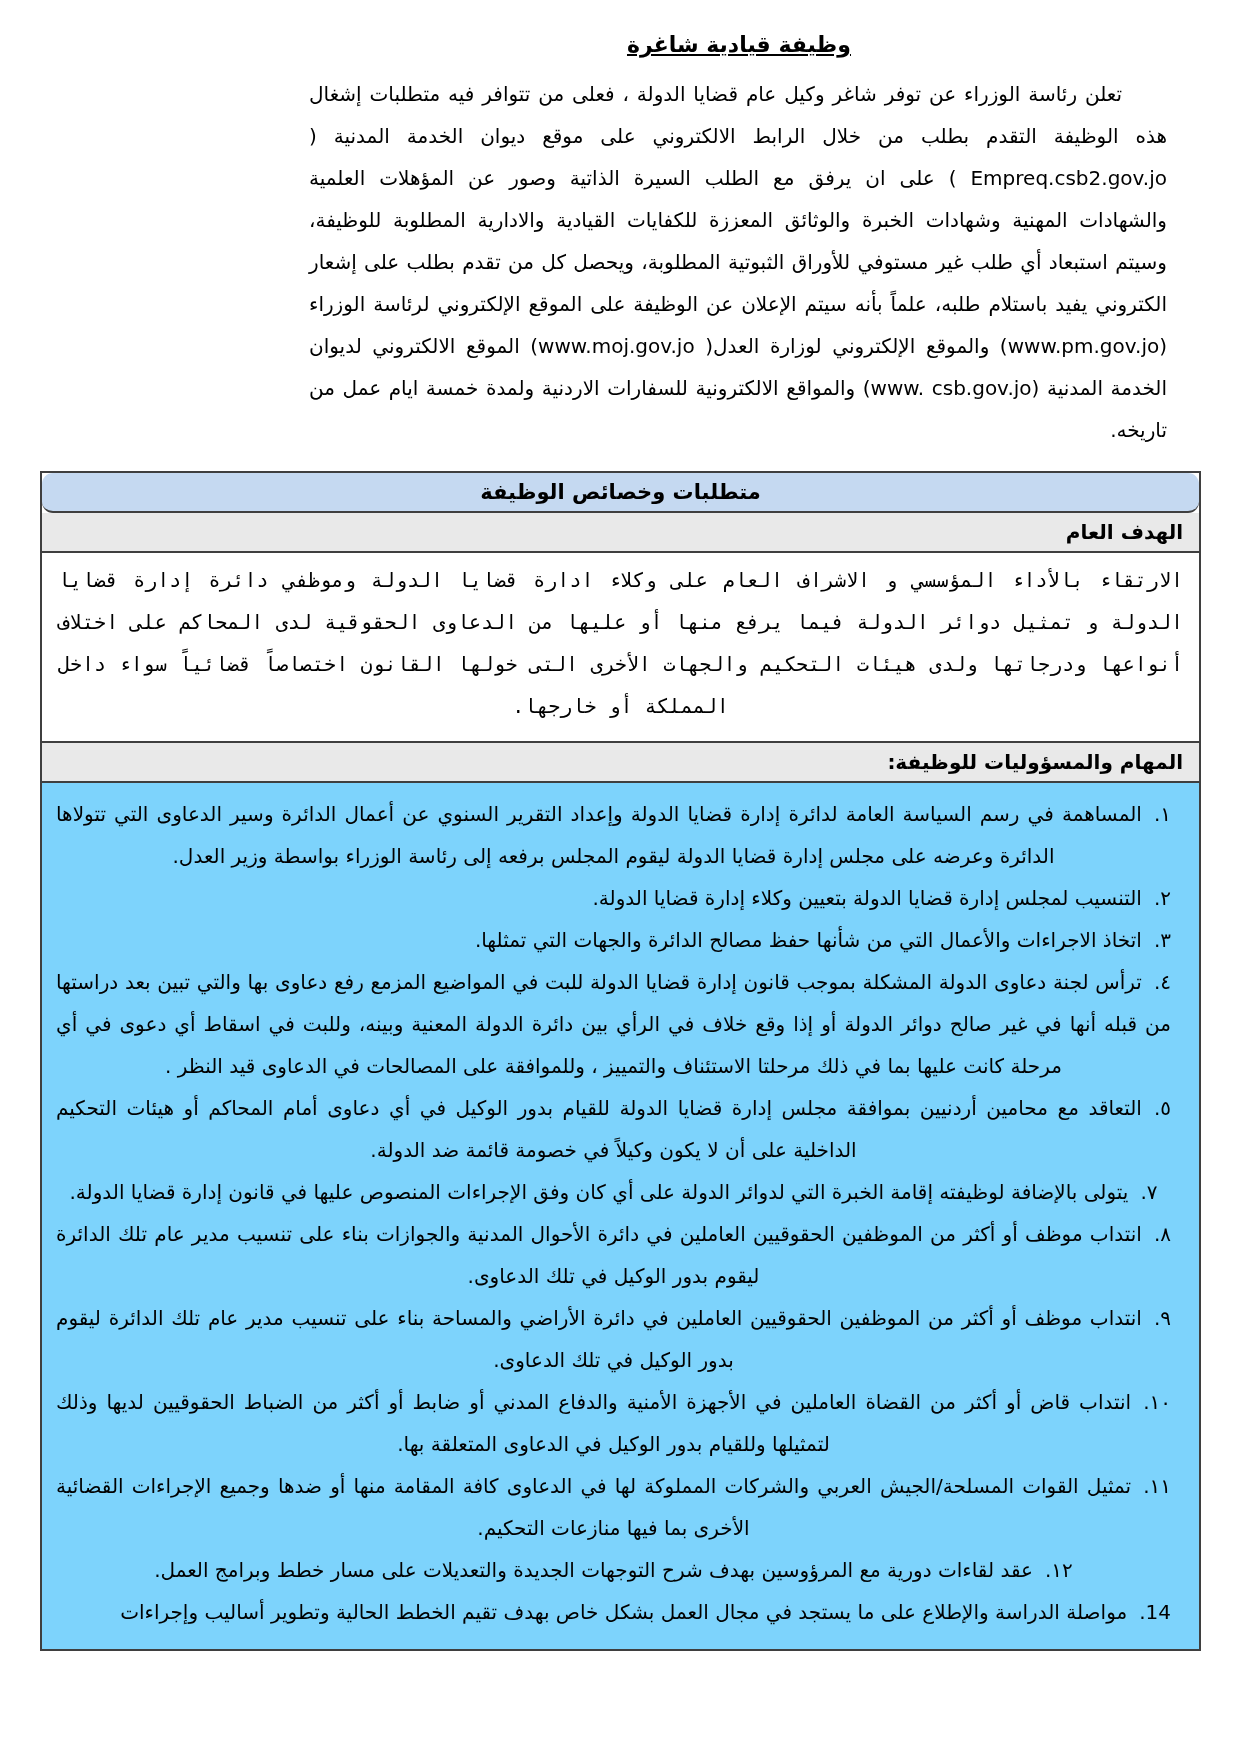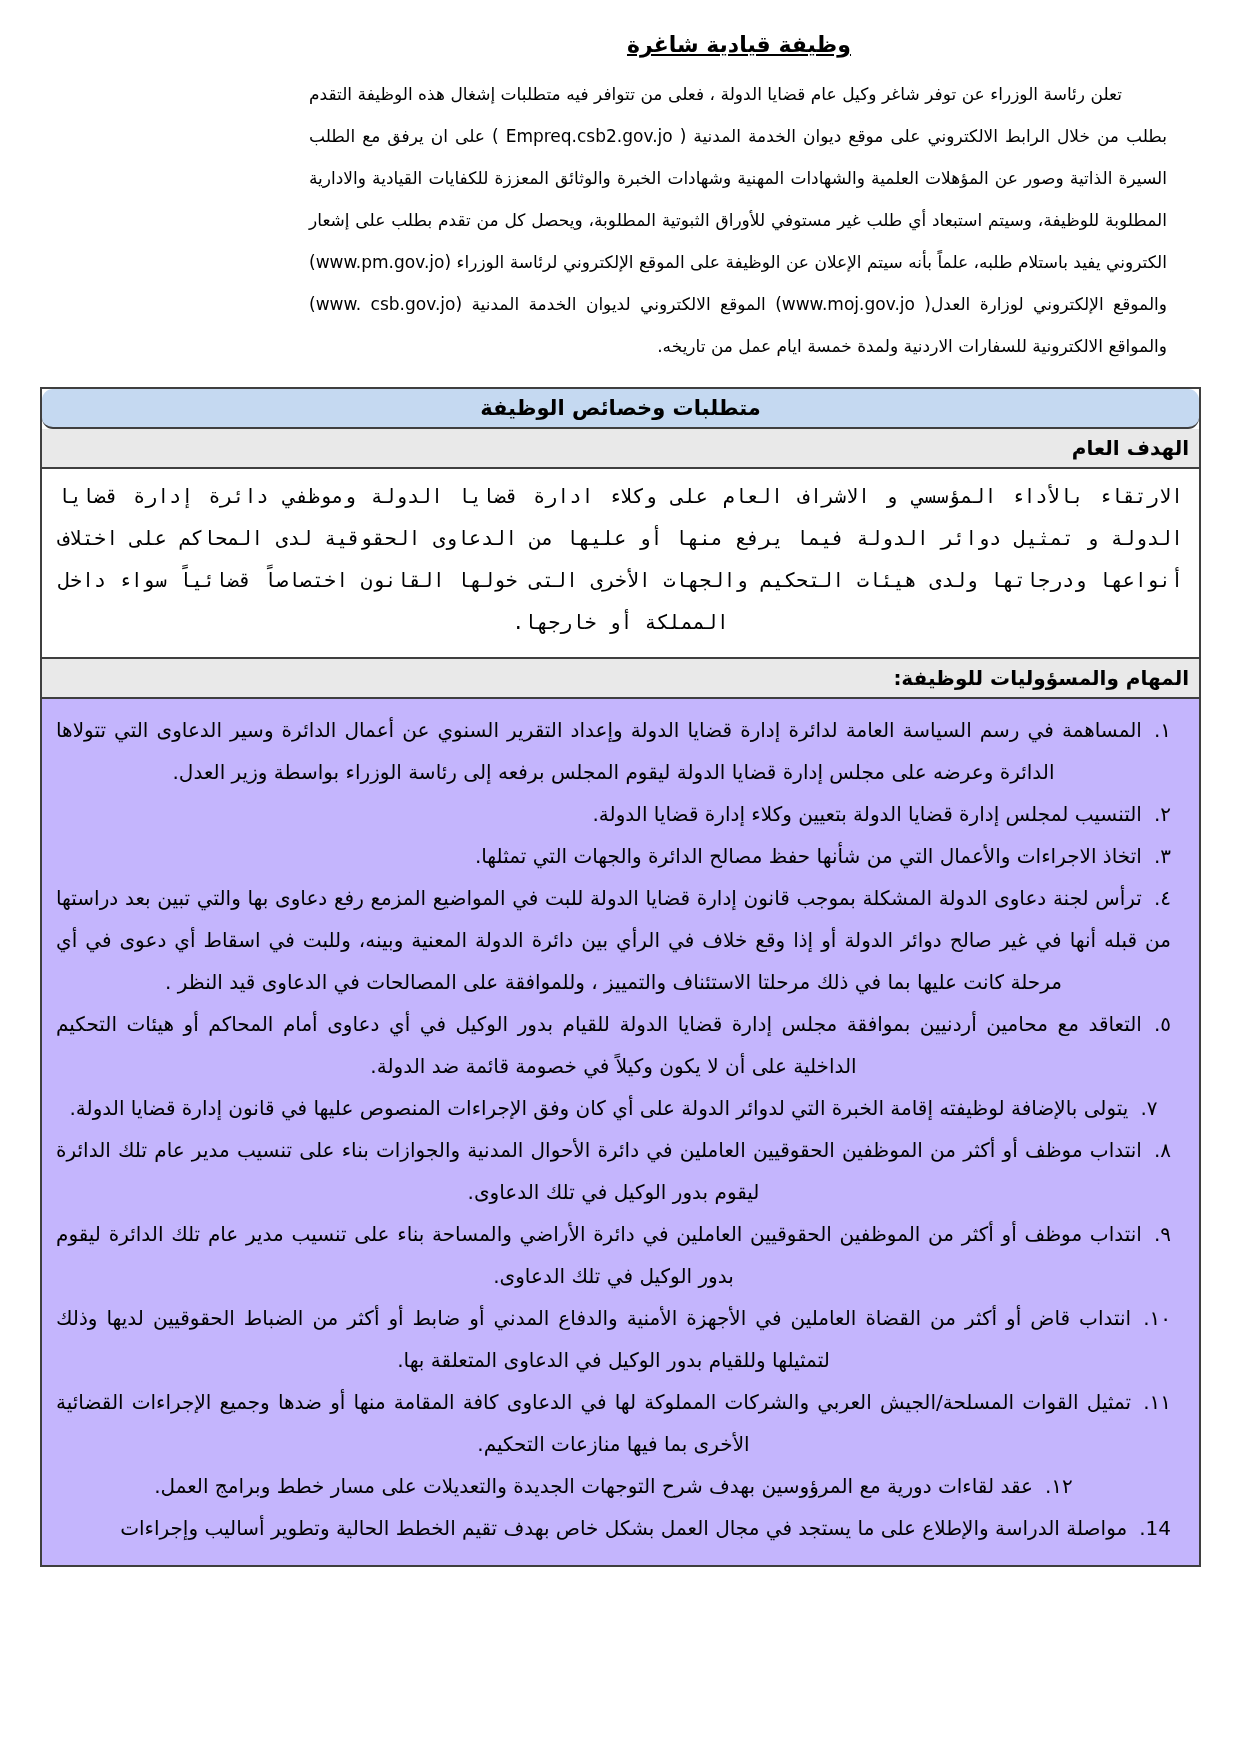--- a/index.html
+++ b/index.html
@@ -19,21 +19,21 @@
   }
   .doc-title {
     text-align: center;
     font-size: 22px;
     font-weight: bold;
     text-decoration: underline;
     margin-bottom: 16px;
   }
   .intro {
     margin: 0 74px 0 72px;
-    font-size: 17px;
+    font-size: 20px;
     line-height: 42px;
     text-align: justify;
     text-indent: 45px;
   }
   .req-table {
     margin: 20px 40px 0 40px;
     width: 1161px;
     border: 2px solid #3f3f3f;
     background: #ffffff;
   }
@@ -45,37 +45,37 @@
     font-size: 21px;
     padding: 7px 10px;
     border-radius: 11px;
   }
   .row-section {
     background: #e9e9e9;
     border-bottom: 2px solid #3f3f3f;
     text-align: right;
     font-weight: bold;
     font-size: 20px;
-    padding: 7px 10px;
+    padding: 7px 16px;
   }
   .row-goal {
     background: #ffffff;
     border-bottom: 2px solid #3f3f3f;
     padding: 8px 16px 12px 16px;
     min-height: 170px;
     font-family: Liberation Mono, monospace;
   }
   .goal-text {
     font-size: 20px;
     line-height: 42px;
     text-align: justify;
     text-align-last: center;
   }
   .row-tasks {
-    background: #c4b5fd;
+    background: #7dd3fc;
     padding: 10px 14px 16px 14px;
   }
   .task {
     font-size: 20px;
     line-height: 42px;
     text-align: justify;
     text-align-last: center;
     padding-right: 14px;
   }
   

